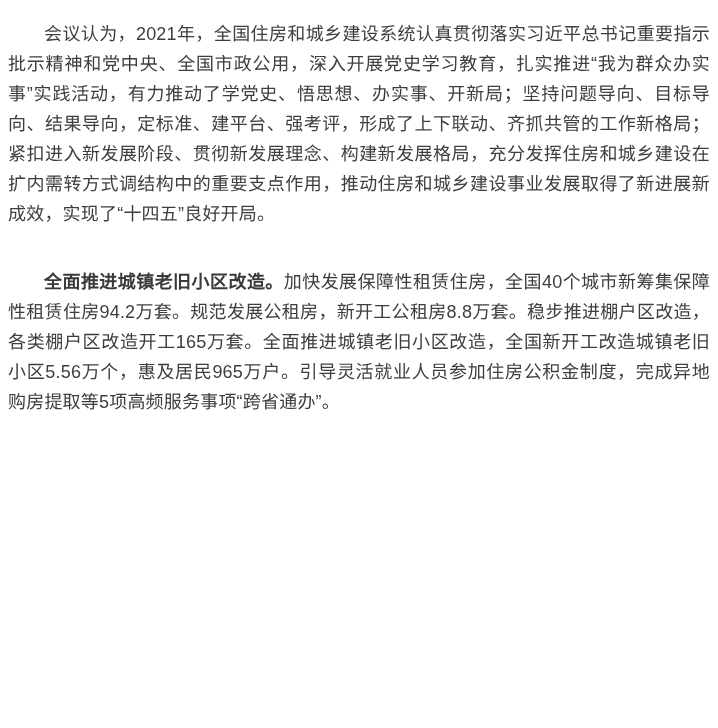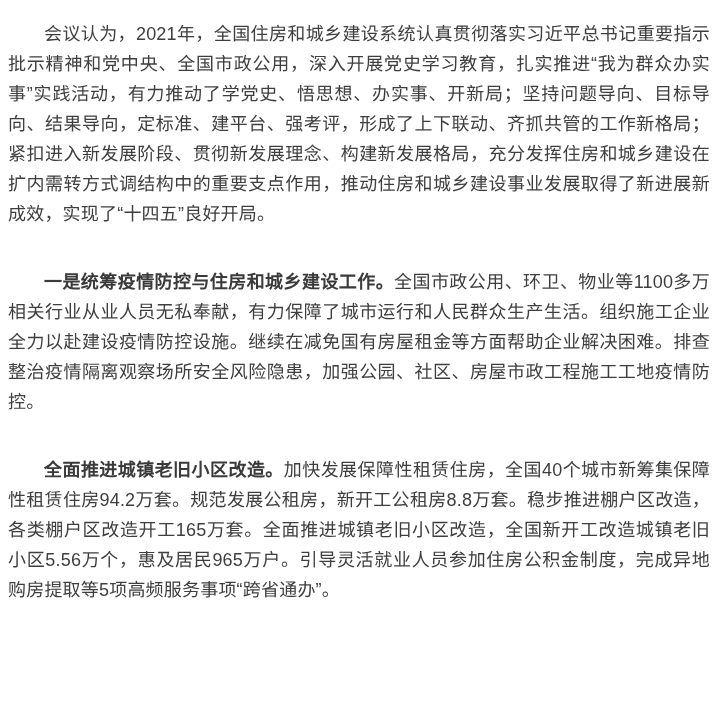--- a/index.html
+++ b/index.html
@@ -35,17 +35,16 @@
     font-weight: 700;
     color: #3a3a3a;
   }
 </style>
 </head>
 <body>
 
 <article class="doc">
   <p><span>会议认为，2021年，全国住房和城乡建设系统认真贯彻落实习近平总书记重要指示批示精神和党中央、全国市政公用，深入开展党史学习教育，扎实推进“我为群众办实事”实践活动，有力推动了学党史、悟思想、办实事、开新局；坚持问题导向、目标导向、结果导向，定标准、建平台、强考评，形成了上下联动、齐抓共管的工作新格局；紧扣进入新发展阶段、贯彻新发展理念、构建新发展格局，充分发挥住房和城乡建设在扩内需转方式调结构中的重要支点作用，推动住房和城乡建设事业发展取得了新进展新成效，实现了“十四五”良好开局。</span></p>
 
-  <p><span class="lead">一是统筹疫情防控与住房和城乡建设工作。</span><span>全国市政公用、环卫、物业等1100多万相关行业从业人员无私奉献，有力保障了城市运行和人民群众生产生活。组织施工企业全力以赴建设疫情防控设施。继续在减免国有房屋租金等方面帮助企业解决困难。排查整治疫情隔离观察场所安全风险隐患，加强公园、社区、房屋市政工程施工工地疫情防控。</span></p>
 
 
   <p><span class="lead">全面推进城镇老旧小区改造。</span><span>加快发展保障性租赁住房，全国40个城市新筹集保障性租赁住房94.2万套。规范发展公租房，新开工公租房8.8万套。稳步推进棚户区改造，各类棚户区改造开工165万套。全面推进城镇老旧小区改造，全国新开工改造城镇老旧小区5.56万个，惠及居民965万户。引导灵活就业人员参加住房公积金制度，完成异地购房提取等5项高频服务事项“跨省通办”。</span></p>
 </article>
 
 </body></html>

